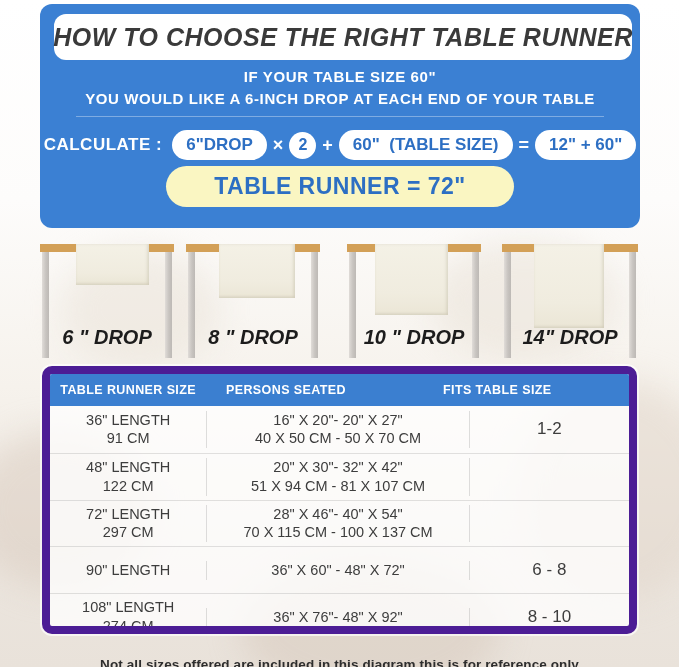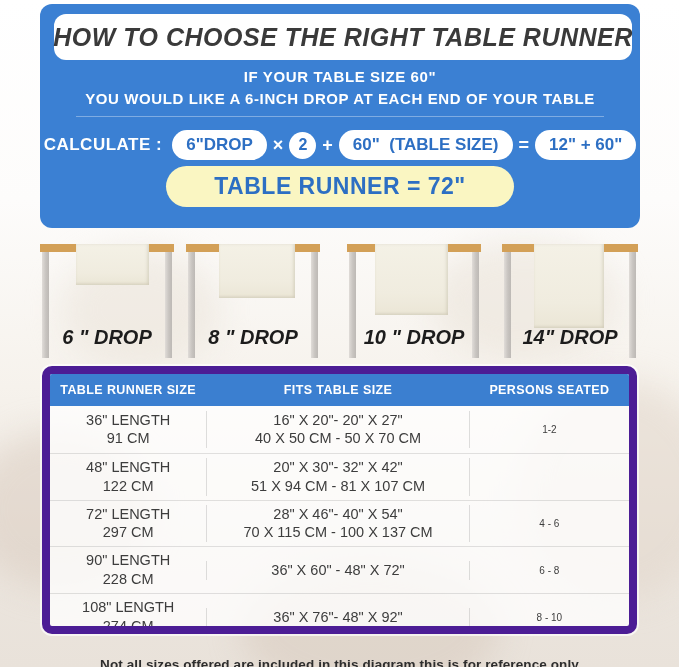--- a/index.html
+++ b/index.html
@@ -63,21 +63,21 @@
     border:8px solid #4c1d95; border-radius:10px; overflow:hidden;
     background:rgba(255,255,255,.78); box-shadow:0 0 0 2px rgba(255,255,255,.65); }
   .thead { display:flex; height:32px; background:#3b7fd0; align-items:center; }
   .thead .th { color:#ffffff; font-weight:800; font-size:12.5px; letter-spacing:.4px; text-align:center; }
   .col1 { width:27%; } .col2 { width:45.5%; } .col3 { width:27.5%; }
   .trow { display:flex; height:46.8px; align-items:center; }
   .trow + .trow { border-top:1px solid rgba(150,150,150,.28); }
   .td { text-align:center; color:#3d3d3d; font-size:14.5px; line-height:1.3; font-weight:400; }
   .td.col2 { border-left:1px solid rgba(150,150,150,.3); border-right:1px solid rgba(150,150,150,.3); }
   .td .ln { display:block; white-space:pre; }
-  .td.persons { font-size:10px; }
+  .td.persons { font-size:17px; }
 
   .footnote { position:absolute; left:0; right:0; top:641px; text-align:center;
     font-size:13.5px; font-weight:700; color:#2e2e2e; letter-spacing:.1px;margin-top:16px; }
 </style>
 </head>
 <body>
 
 <div class="canvas">
 
   <div class="bg">
@@ -135,22 +135,22 @@
     <div class="bar"></div>
     <div class="leg l"></div>
     <div class="leg r"></div>
     <div class="runner"></div>
     <div class="drop-label">14" DROP</div>
   </div>
 
   <section class="size-table">
     <div class="thead">
       <div class="th col1">TABLE RUNNER SIZE</div>
+      <div class="th col3">PERSONS SEATED</div>
       <div class="th col2">FITS TABLE SIZE</div>
-      <div class="th col3">PERSONS SEATED</div>
     </div>
 
     <div class="trow">
       <div class="td col1">
         <span class="ln">36" LENGTH</span>
         <span class="ln">91 CM</span>
       </div>
       <div class="td col2">
         <span class="ln">16" X 20"- 20" X 27"</span>
         <span class="ln">40 X 50 CM - 50 X 70 CM</span>
@@ -171,27 +171,25 @@
 
     <div class="trow">
       <div class="td col1">
         <span class="ln">72" LENGTH</span>
         <span class="ln">297 CM</span>
       </div>
       <div class="td col2">
         <span class="ln">28" X 46"- 40" X 54"</span>
         <span class="ln">70 X 115 CM - 100 X 137 CM</span>
       </div>
-      <div class="td col3 persons">4 - 6</div>
     </div>
 
     <div class="trow">
       <div class="td col1">
         <span class="ln">90" LENGTH</span>
-        <span class="ln">228 CM</span>
       </div>
       <div class="td col2">
         <span class="ln">36" X 60" - 48" X 72"</span>
       </div>
       <div class="td col3 persons">6 - 8</div>
     </div>
 
     <div class="trow">
       <div class="td col1">
         <span class="ln">108" LENGTH</span>

